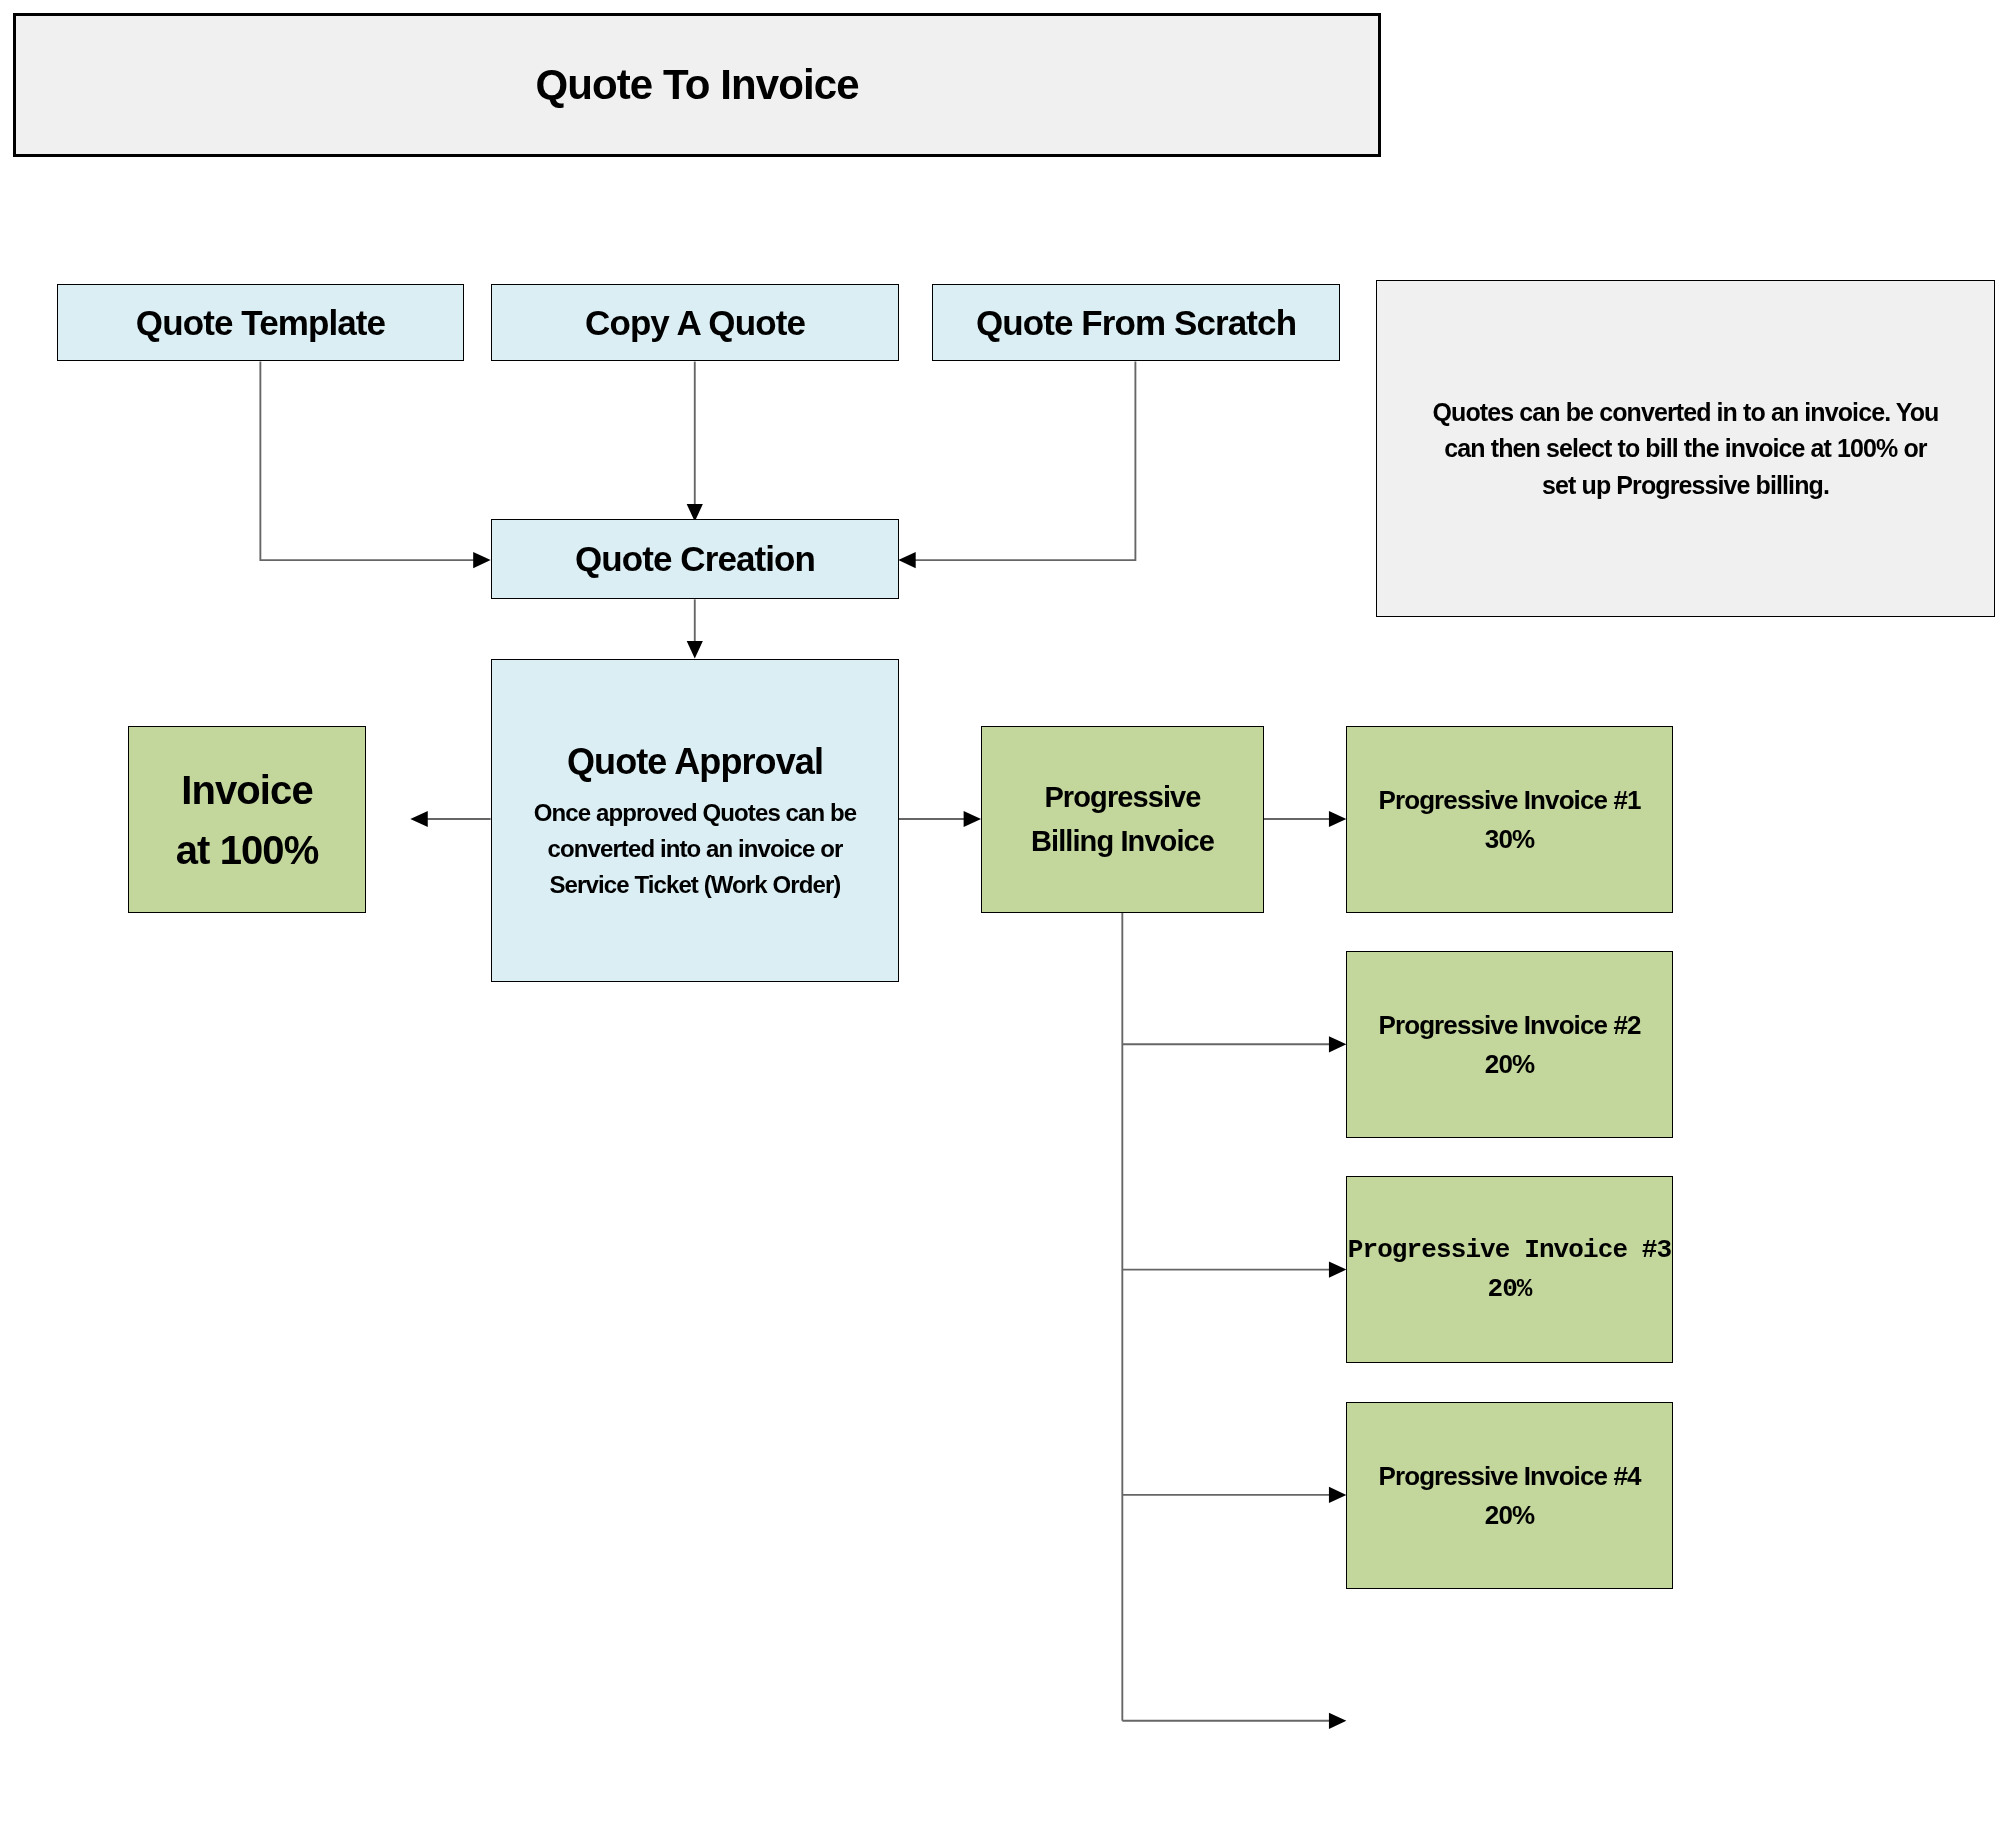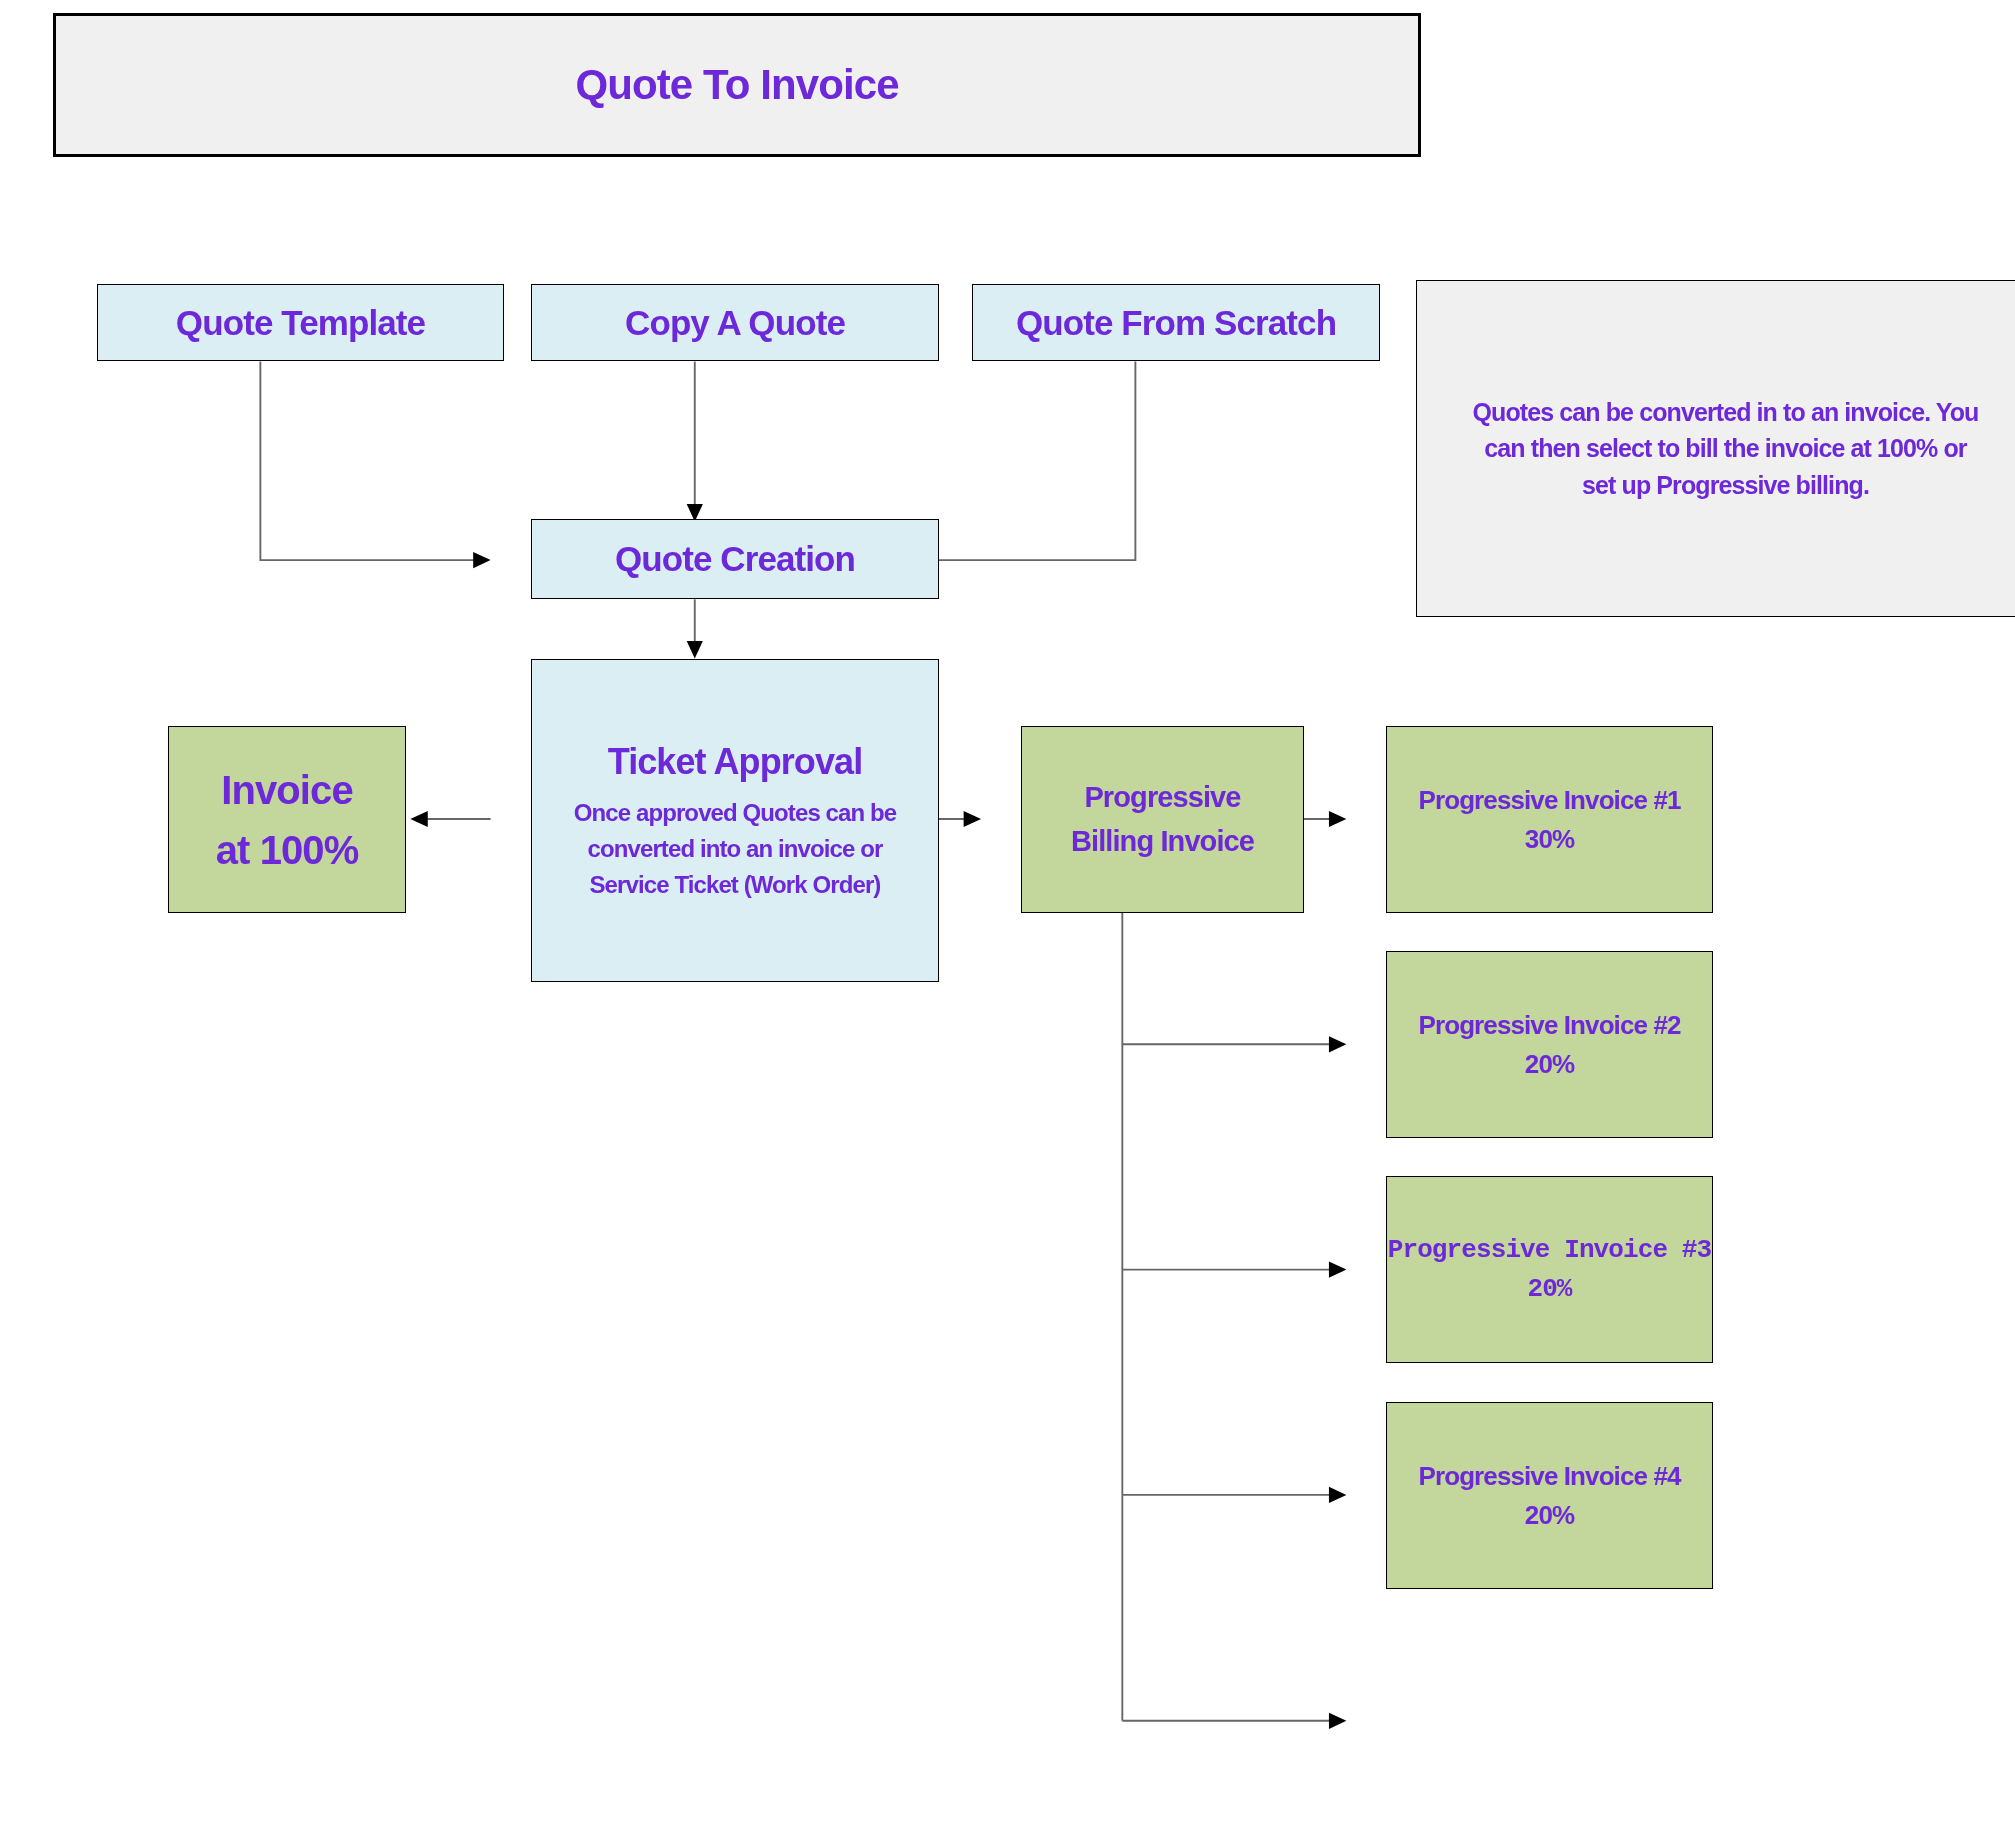--- a/index.html
+++ b/index.html
@@ -15,25 +15,24 @@
   .connectors { position: absolute; left: 0; top: 0; width: 2015px; height: 1821px; }
   .connectors line, .connectors polyline { stroke: #666666; stroke-width: 3; fill: none; }
   .connectors polygon { fill: #000000; stroke: none; }
 
   .box {
     position: absolute;
     display: flex; align-items: center; justify-content: center;
     flex-direction: column;
     text-align: center;
     font-weight: bold;
-    color: #6d28d9;
+    color: #000000;
     letter-spacing: -0.9px;
     border: 1.9px solid #000000;
     line-height: 1.35;
-    margin-left: 40px;
   }
   .pre { white-space: pre-line; }
   .blue  { background: #daeef3; }
   .green { background: #c3d69b; }
   .gray  { background: #f0f0f0; }
 
   #title-box         { left: 13px;   top: 13px;   width: 1368px; height: 144px; border-width: 3.1px; font-size: 42px; }
   #quote-template    { left: 57px;   top: 284px;  width: 407px;  height: 77px; font-size: 35px; }
   #copy-a-quote      { left: 491px;  top: 284px;  width: 408px;  height: 77px; font-size: 35px; }
   #quote-from-scratch{ left: 932px; top: 284px;  width: 408px;  height: 77px; font-size: 35px; }
@@ -111,21 +110,21 @@
     <span class="pre">Quotes can be converted in to an invoice. You
 can then select to bill the invoice at 100% or
 set up Progressive billing.</span>
   </div>
 
   <div class="box blue" id="quote-creation">
     <span>Quote Creation</span>
   </div>
 
   <div class="box blue" id="quote-approval">
-    <div class="qa-title">Ticket Approval</div>
+    <div class="qa-title">Quote Approval</div>
     <div class="qa-desc pre">Once approved Quotes can be
 converted into an invoice or
 Service Ticket (Work Order)</div>
   </div>
 
   <div class="box green pre" id="invoice-100">
     <span class="pre">Invoice
 at 100%</span>
   </div>
 

